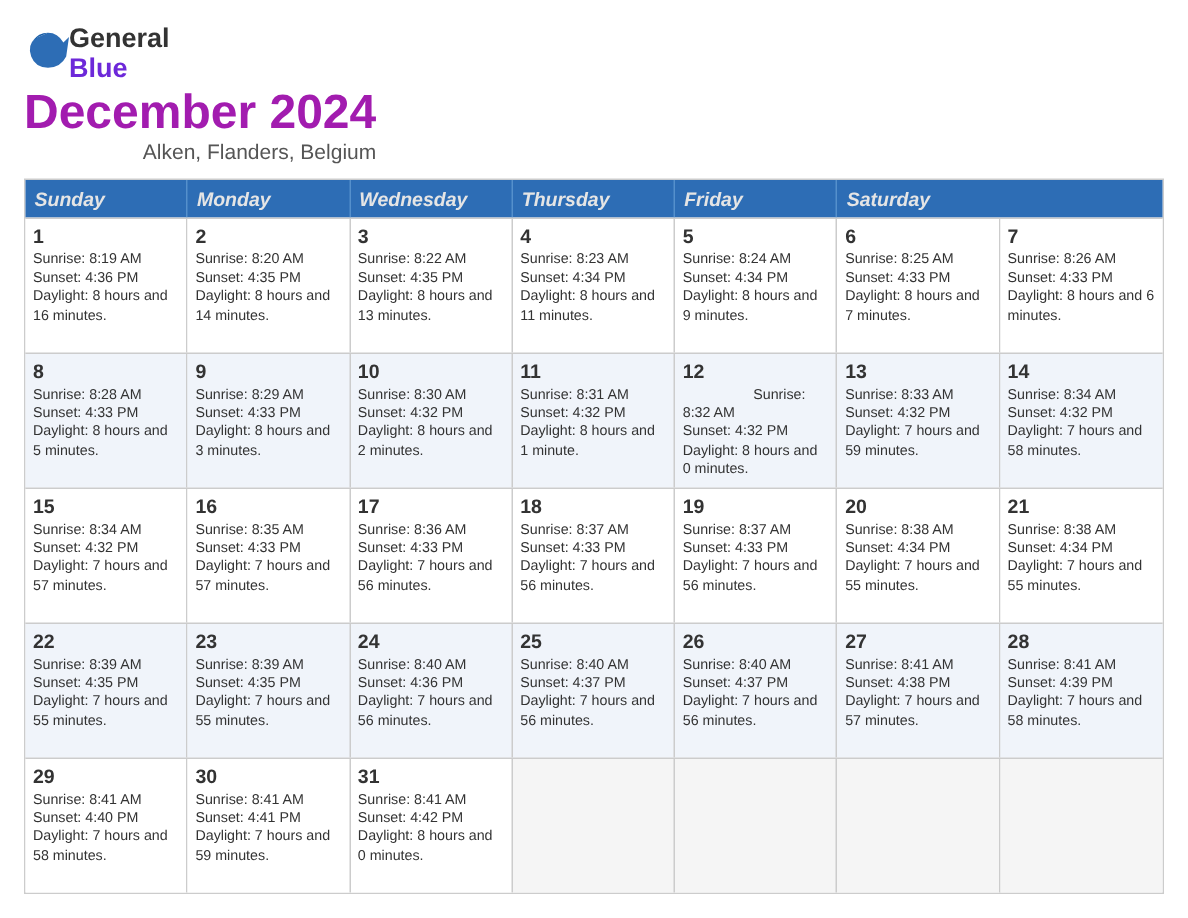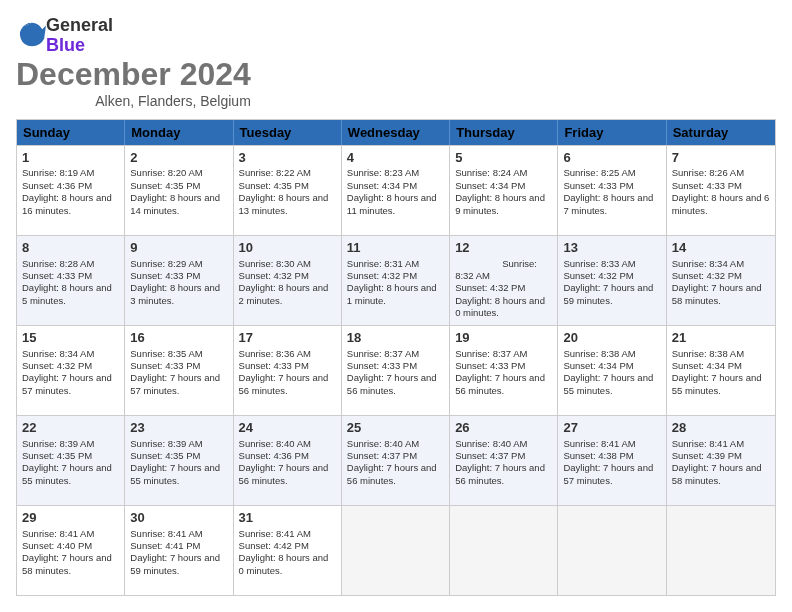--- a/index.html
+++ b/index.html
@@ -39,44 +39,45 @@
       width: 28px;
       height: 28px;
       margin-left: 2px;
     }
     .title-block {
       text-align: right;
     }
     .month-title {
       font-size: 32px;
       font-weight: bold;
-      color: #737373;
+      color: #a21caf;
     }
     .location {
       font-size: 14px;
       color: #555;
     }
     .calendar {
       flex: 1;
       display: flex;
       flex-direction: column;
       border: 1px solid #ccc;
     }
     .cal-header {
       display: grid;
       grid-template-columns: repeat(7, 1fr);
       background: #2d6db5;
     }
     .cal-header-cell {
-      color: #000000;
+      color: #e5e5e5;
       font-weight: bold;
       font-size: 13px;
       padding: 5px 6px;
       border-right: 1px solid #5590cc;
       text-align: left;
+      font-style: italic;
     }
     .cal-header-cell:last-child { border-right: none; }
     .cal-body {
       flex: 1;
       display: flex;
       flex-direction: column;
     }
     .cal-row {
       display: grid;
       grid-template-columns: repeat(7, 1fr);
@@ -124,21 +125,20 @@
     <div class="title-block">
       <div class="month-title">December 2024</div>
       <div class="location">Alken, Flanders, Belgium</div>
     </div>
   </div>
 
   <div class="calendar">
     <div class="cal-header">
       <div class="cal-header-cell">Sunday</div>
       <div class="cal-header-cell">Monday</div>
-      <div class="cal-header-cell">Tuesday</div>
       <div class="cal-header-cell">Wednesday</div>
       <div class="cal-header-cell">Thursday</div>
       <div class="cal-header-cell">Friday</div>
       <div class="cal-header-cell">Saturday</div>
     </div>
     <div class="cal-body" id="cal-body">
     <div class="cal-row">
           <div class="cal-cell"><span class="day-num">1</span><span style="white-space: pre-line;">Sunrise: 8:19 AM
 Sunset: 4:36 PM
 Daylight: 8 hours and 16 minutes.</span></div>

